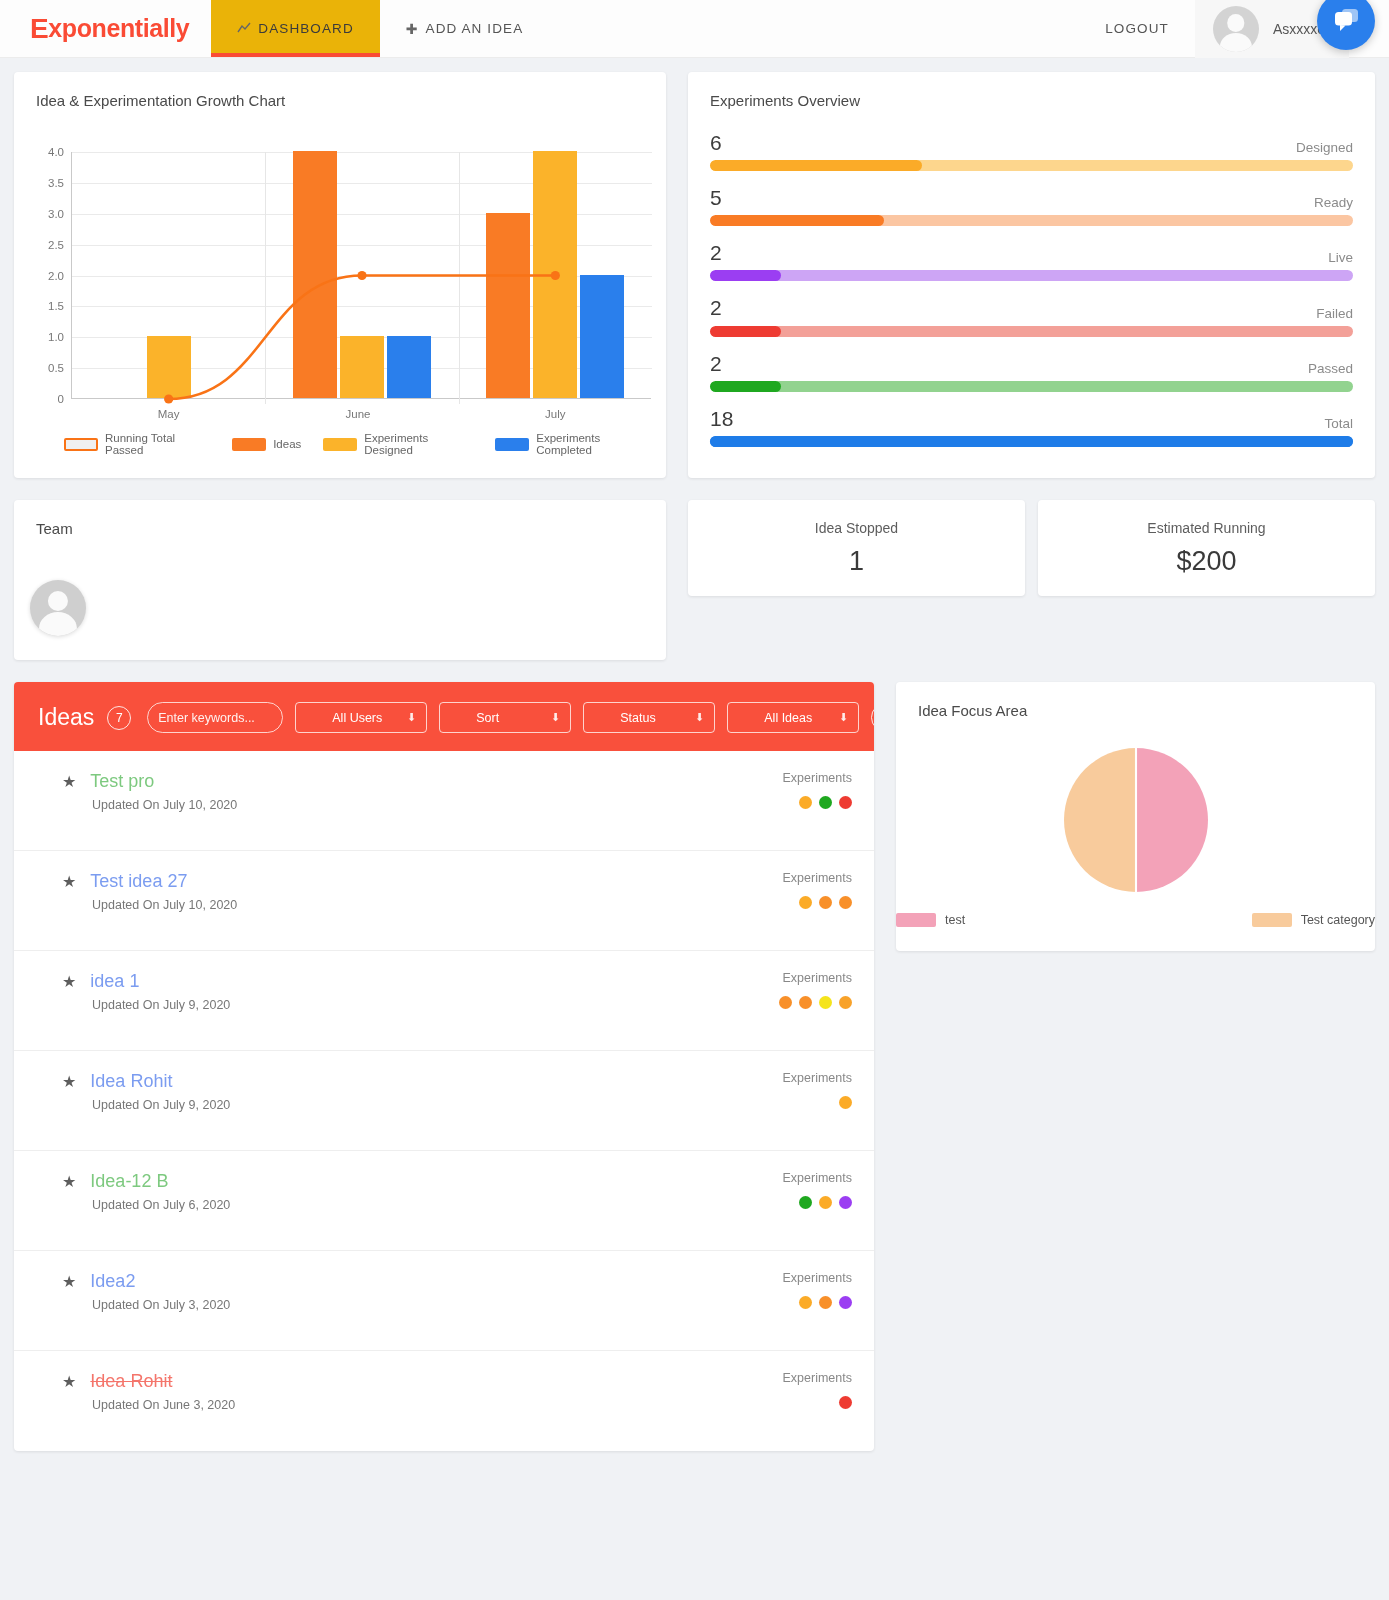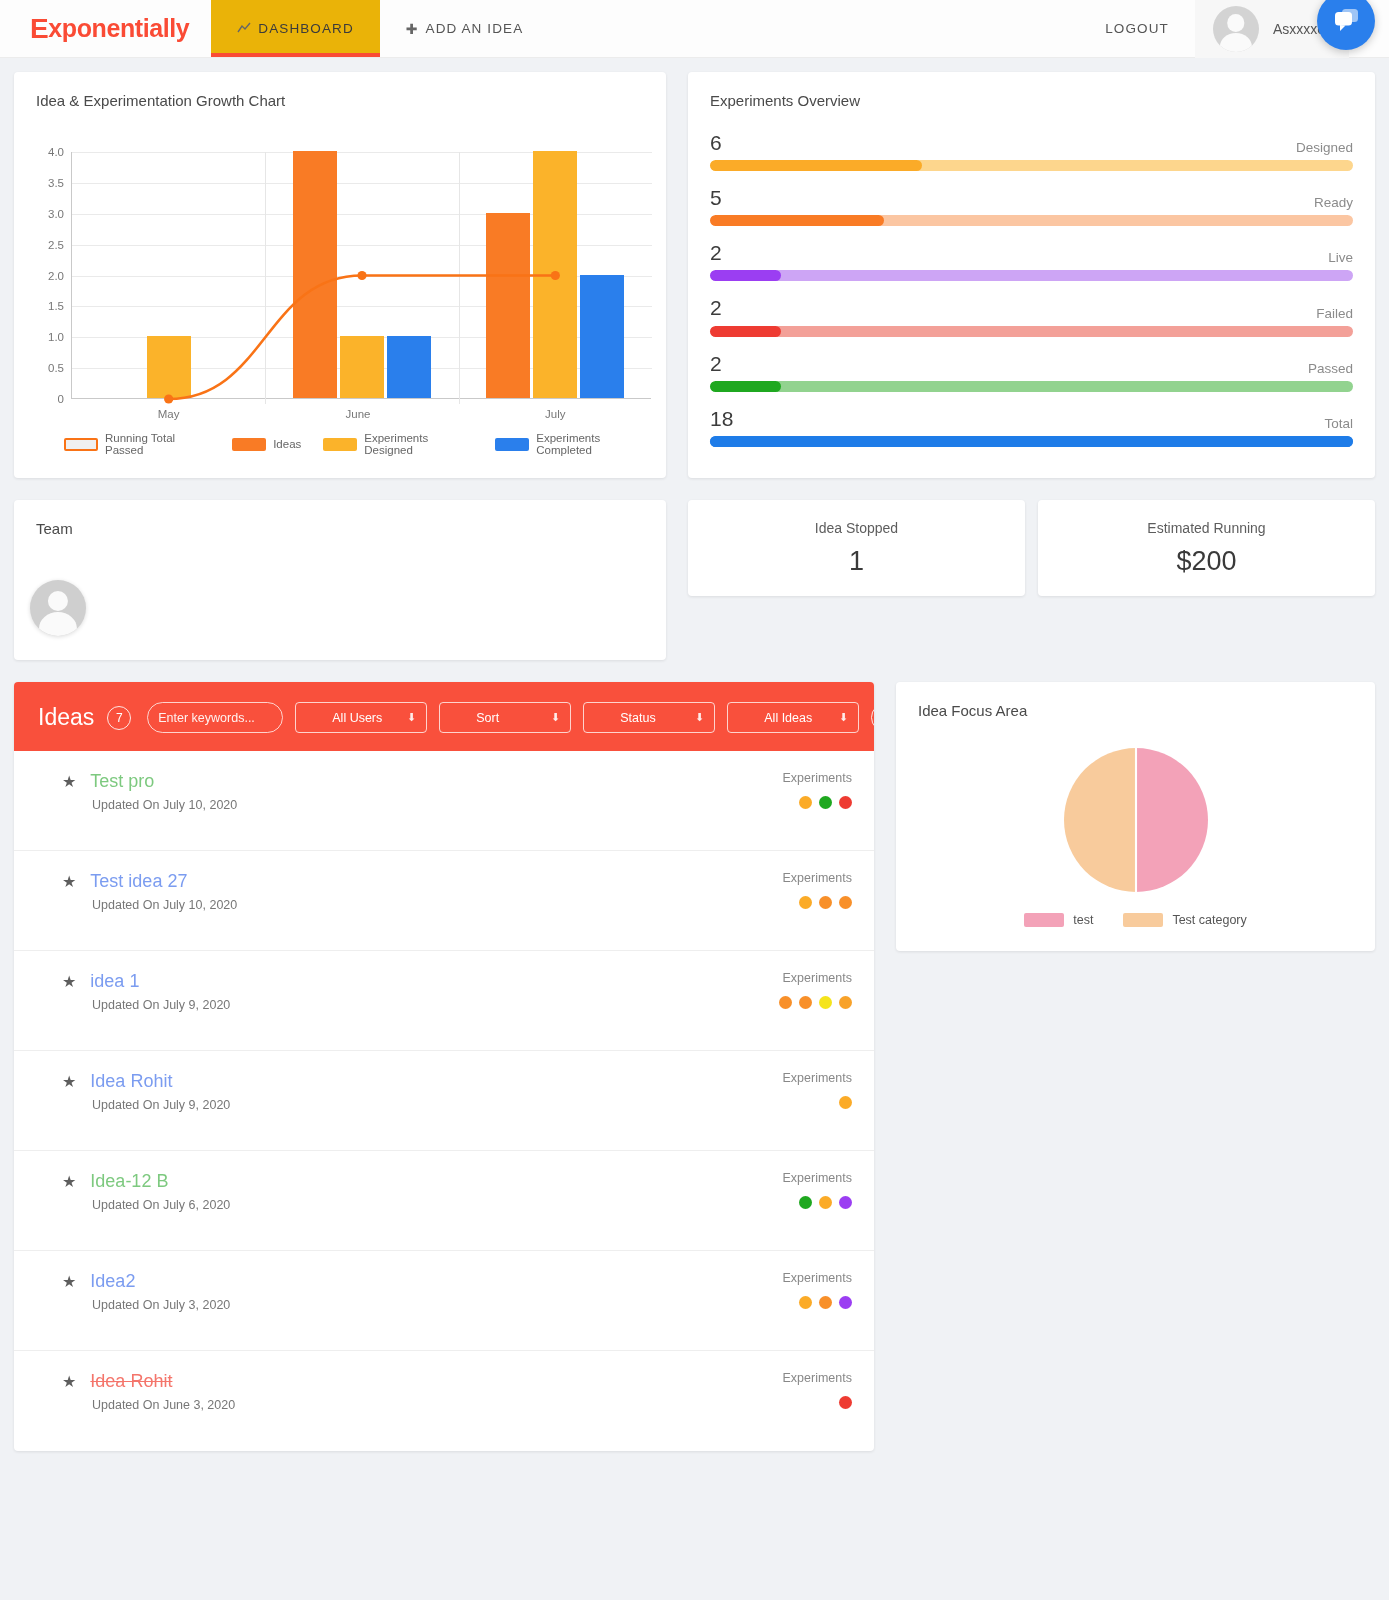--- a/index.html
+++ b/index.html
@@ -212,21 +212,21 @@
   .idea-date { font-size: 12.5px; color: #777; padding-left: 30px; }
   .idea-right { text-align: right; display: flex; flex-direction: column; align-items: flex-end; gap: 11px; }
   .exp-caption { font-size: 12.5px; color: #888; }
   .dots { display: flex; gap: 7px; }
   .dot { width: 13px; height: 13px; border-radius: 50%; }
 
   
   .focus-card { flex: 1; align-self: flex-start; padding-bottom: 24px; }
   .pie-wrap { display: flex; justify-content: center; margin-top: 26px; }
   .pie-legend {
-    display: flex; justify-content: center; gap: 30px;
+    display: flex; justify-content: space-between; gap: 30px;
     margin-top: 18px; font-size: 12.5px; color: #555;
   }
   .pie-legend .swatch { width: 40px; height: 14px; border-radius: 2px; }
   .pl-item { display: flex; align-items: center; gap: 9px; }
 </style>
 </head>
 <body>
 
 <div class="navbar">
   <div class="brand">

